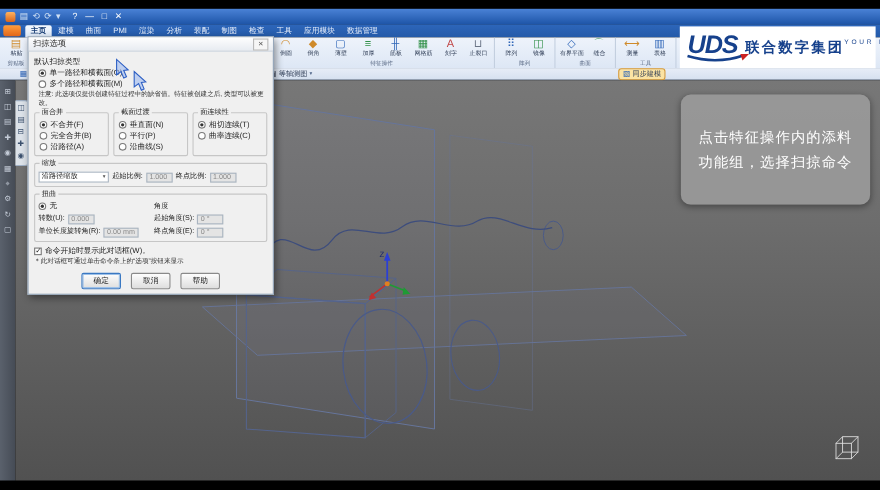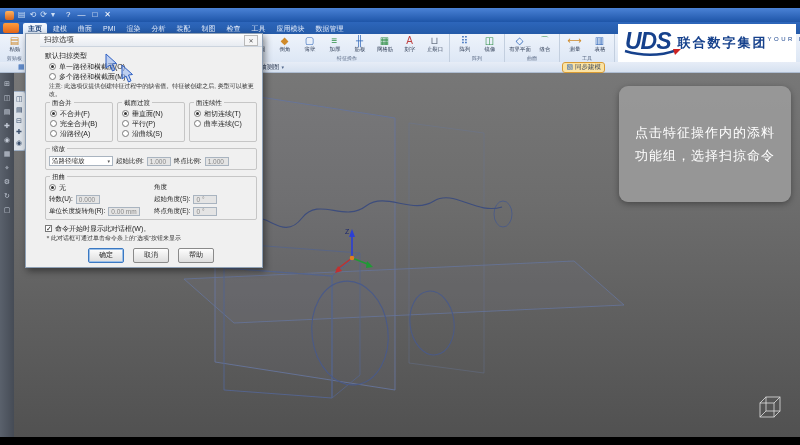--- a/index.html
+++ b/index.html
@@ -46,35 +46,35 @@
              display:flex;flex-direction:column;align-items:center;gap:6px;padding-top:7px;box-sizing:border-box;}
   .lsi{color:#c3cad6;font-size:7px;line-height:8px;}
   
   .viewport{position:absolute;left:14px;top:73px;width:786px;height:364px;
             background:linear-gradient(#777777,#6d6d6d 35%,#515151);}
   .wire{position:absolute;left:0;top:0;}
   .navtabs{position:absolute;left:0;top:18px;display:flex;flex-direction:column;gap:3px;
            background:rgba(229,235,243,.92);padding:3px 2px;border-radius:0 3px 3px 0;border:1px solid #9fb0c6;border-left:none;}
   .nti{font-size:7px;color:#3c516e;line-height:8px;}
   
-  .tipbox{position:absolute;left:619px;top:86px;width:172px;height:116px;background:rgba(152,152,152,.96);
+  .tipbox{position:absolute;left:619px;top:86px;width:172px;height:100px;background:rgba(152,152,152,.96);
           border-radius:9px;color:#fff;font-size:13px;line-height:1.8;text-align:center;display:flex;align-items:center;
           justify-content:center;padding:8px 13px;box-sizing:border-box;box-shadow:0 2px 6px rgba(0,0,0,.35);z-index:20;letter-spacing:1px;}
   
   .logo{position:absolute;left:618px;top:24px;width:178px;height:38px;background:#fff;display:flex;align-items:center;
         gap:7px;padding:2px 7px;box-sizing:border-box;z-index:21;}
   .udswrap{position:relative;flex:none;padding-bottom:5px;}
   .uds{font-size:23px;font-weight:bold;font-style:italic;color:#16418c;letter-spacing:-1px;line-height:24px;}
   .swoosh{position:absolute;left:-2px;bottom:0;}
   .lright{display:flex;flex-direction:row;justify-content:flex-start;}
   .lcompany{font-size:13px;font-weight:bold;color:#16418c;letter-spacing:2px;line-height:16px;white-space:nowrap;}
   .ltag{font-size:6px;color:#16418c;letter-spacing:2.5px;line-height:8px;white-space:nowrap;}
   
   .dialog{position:absolute;left:25px;top:33px;width:222px;background:#f0f0f0;border:1px solid #8ea0b5;
-          box-shadow:2px 3px 7px rgba(0,0,0,.45);font-size:7px;color:#222;z-index:40;padding-left:14px;}
+          box-shadow:2px 3px 7px rgba(0,0,0,.45);font-size:7px;color:#222;z-index:40;}
   .dtitle{height:12px;background:linear-gradient(#fefefe,#e7ebf1);border-bottom:1px solid #ccd4de;display:flex;
           align-items:center;padding:0 4px;font-size:7.5px;color:#333;}
   .dclose{margin-left:auto;width:12px;height:9px;border:1px solid #b9b9b9;background:#f6f6f6;display:flex;
           align-items:center;justify-content:center;font-size:6px;color:#555;}
   .dbody{padding:3px 5px 4px;}
   .slabel{font-size:7px;margin:1px 0 1px 0;}
   .radrow{display:flex;align-items:center;gap:3px;margin:1px 0 0 4px;line-height:9px;}
   .rad{width:7px;height:7px;border:1px solid #7a7a7a;border-radius:50%;background:#fff;position:relative;flex:none;box-sizing:border-box;}
   .rad.on::after{content:"";position:absolute;left:1px;top:1px;width:3px;height:3px;border-radius:50%;background:#333;}
   .note{font-size:6px;color:#333;margin:2px 2px 2px 4px;line-height:7.5px;}

